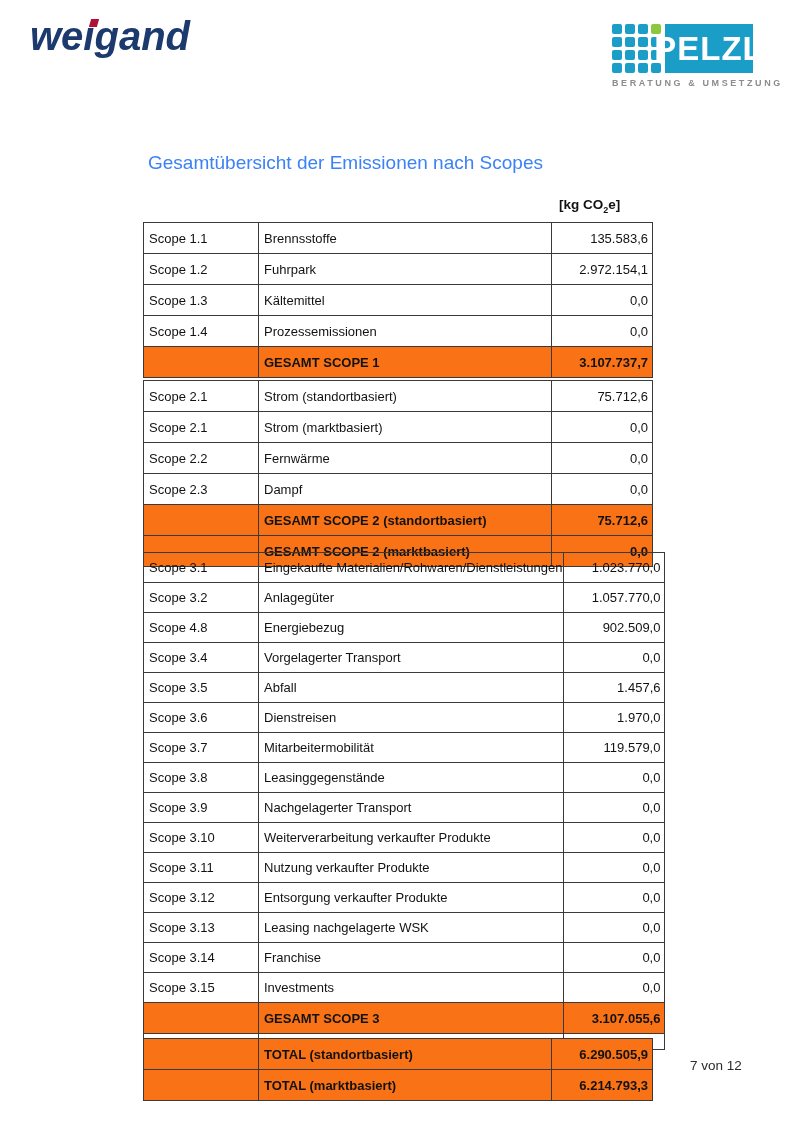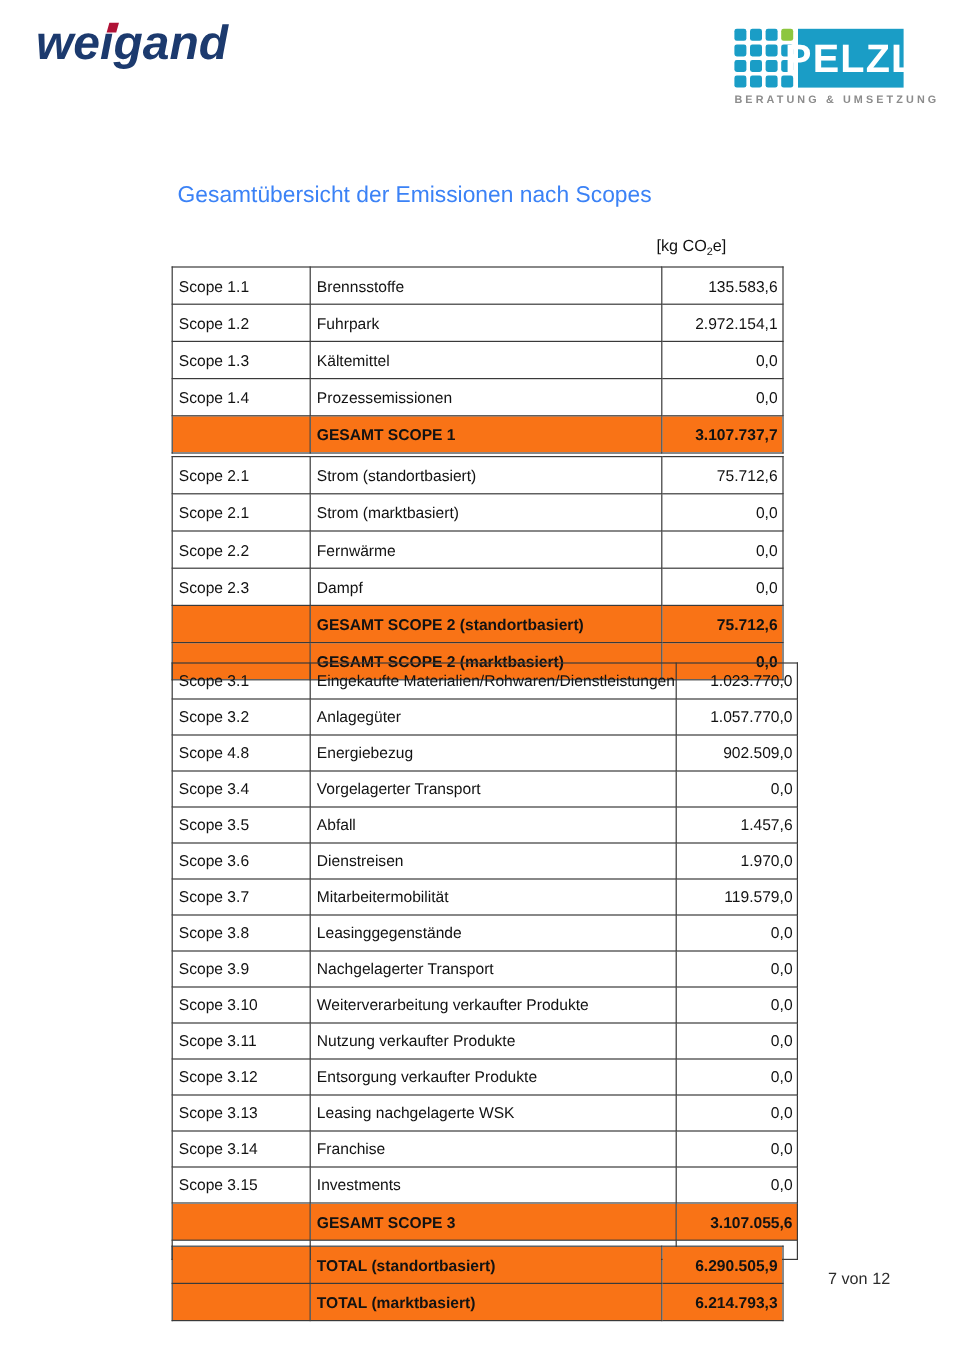--- a/index.html
+++ b/index.html
@@ -18,21 +18,21 @@
   .pelzl-grid{display:grid;grid-template-columns:repeat(4,10px);grid-auto-rows:10px;gap:3px;}
   .pelzl-grid i{display:block;border-radius:2px;}
   .pelzl-box{width:88px;height:49px;display:flex;align-items:center;justify-content:center;
              color:#fff;font-weight:bold;font-size:33px;letter-spacing:1px;
              transform-origin:left center;}
   .pelzl-tagline{margin-top:5px;font-size:9px;font-weight:bold;color:#8c8c8c;
                  letter-spacing:2.6px;text-align:center;width:164px;white-space:nowrap;}
 
   
   .doc-title{position:absolute;left:148px;top:152px;font-size:19px;color:#3b82f6;}
-  .unit-label{position:absolute;left:547px;top:197px;font-size:13.5px;font-weight:normal;color:#111;}
+  .unit-label{position:absolute;left:559px;top:197px;font-size:13.5px;font-weight:bold;color:#111;}
   .unit-label sub{font-size:9px;}
 
   
   #tables table{position:absolute;left:143px;border-collapse:collapse;table-layout:fixed;}
   #tables col.c1{width:115px;} #tables col.c2{width:293px;} #tables col.c3{width:101px;}
   #tables td{border:1px solid #3a3a3a;font-size:13px;color:#121212;
              vertical-align:middle;white-space:nowrap;overflow:hidden;}
   #tables td.cell-scope{padding-left:5px;}
   #tables td.cell-label{padding-left:5px;}
   #tables td.cell-value{text-align:right;padding-right:4px;}

